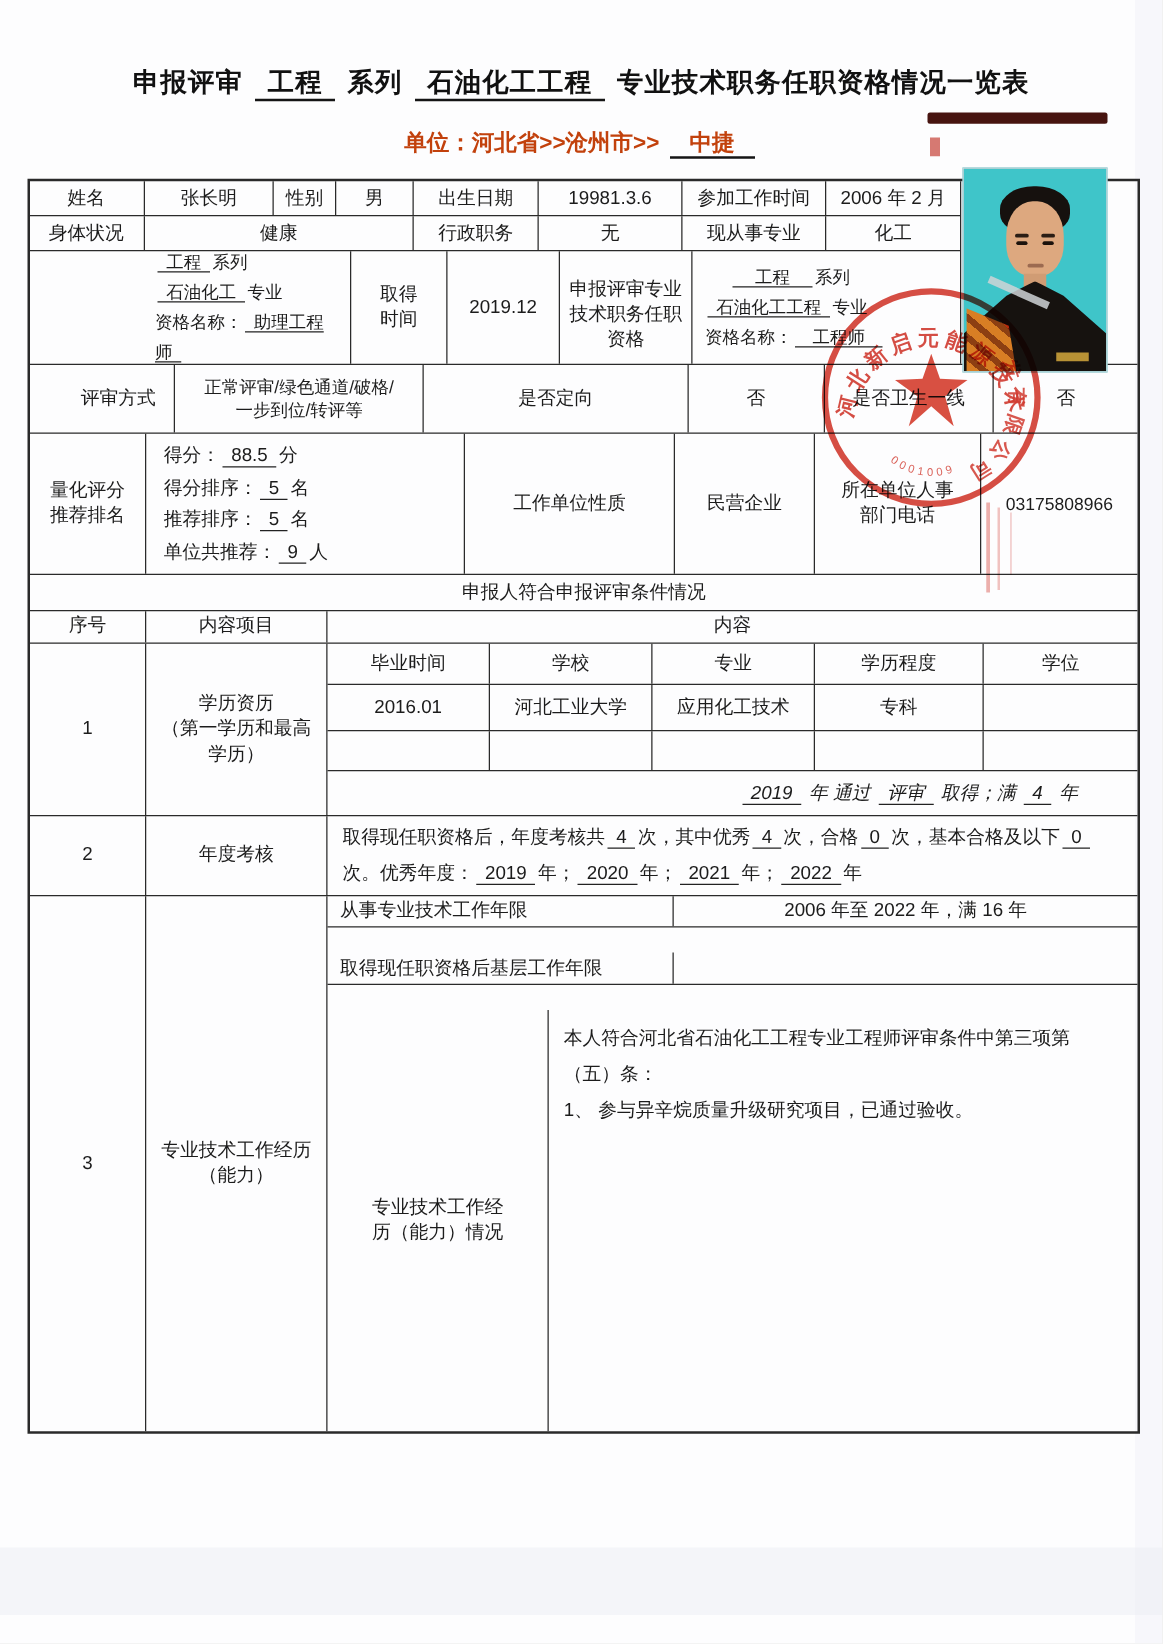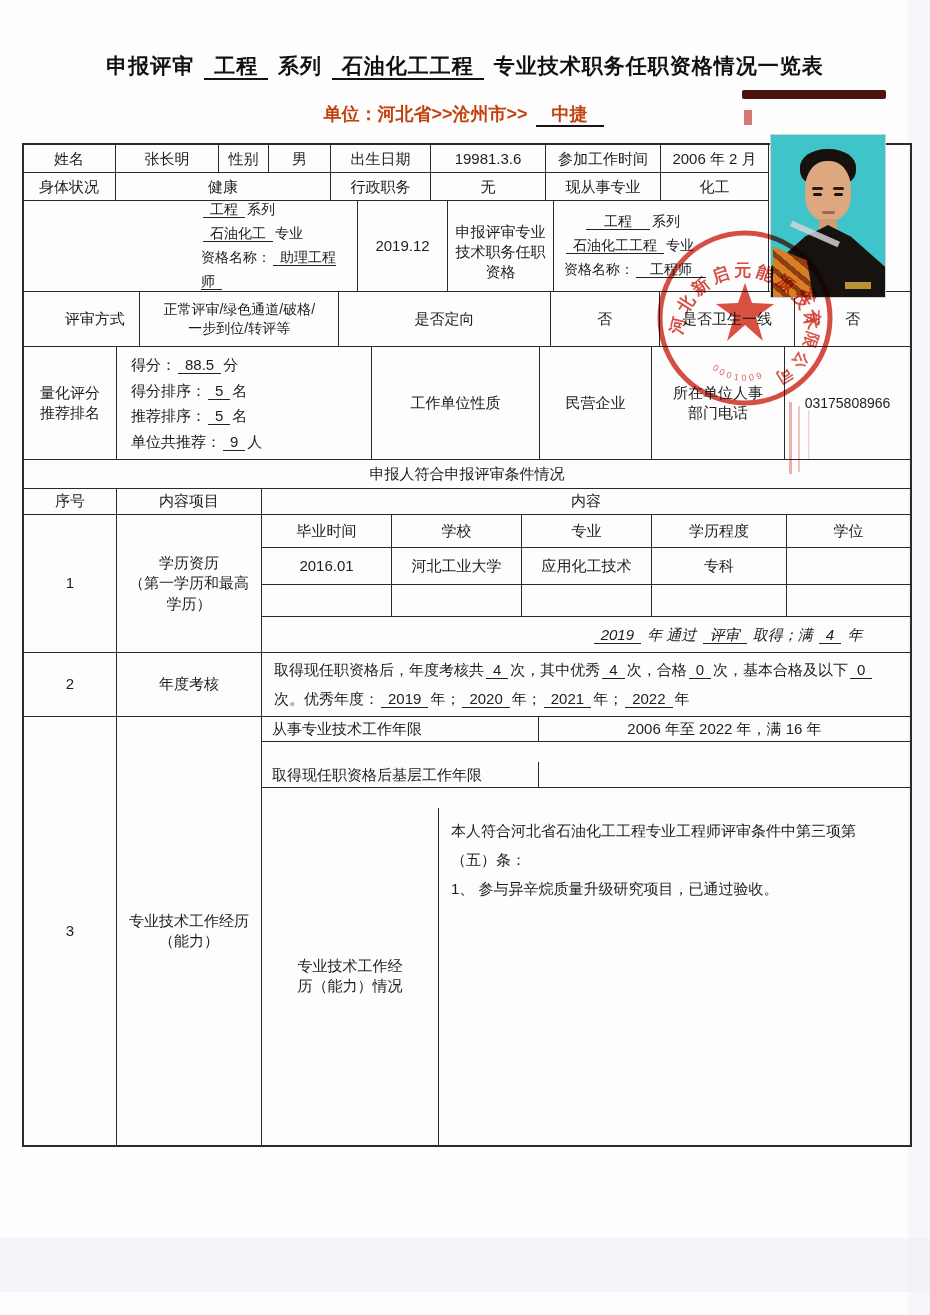--- a/index.html
+++ b/index.html
@@ -86,20 +86,23 @@
           <div class="td" style="width:107px;">化工</div>
         </div>
         <div class="tr" style="height:90px;">
           <div class="td leftcell small" style="width:165px;padding-left:8px;">
             <div class="detail-lines">
               <div><span class="blank">工程</span><span>系列</span></div>
               <div><span class="blank">石油化工</span><span>专业</span></div>
               <div><span>资格名称：</span><span class="blank">助理工程师</span></div>
             </div>
           </div>
+          <div class="td" style="width:77px;">
+            <div style="width:32px;">取得时间</div>
+          </div>
           <div class="td" style="width:90px;">2019.12</div>
           <div class="td" style="width:106px;">
             <div style="width:96px;margin-top:12px;">申报评审专业技术职务任职资格</div>
           </div>
           <div class="td leftcell small" style="width:214px;padding-left:10px;">
             <div class="detail-lines">
               <div style="padding-left:20px;"><span class="blank" style="padding:0 18px;">工程</span><span>系列</span></div>
               <div><span class="blank">石油化工工程</span><span>专业</span></div>
               <div><span>资格名称：</span><span class="blank" style="padding:0 14px;">工程师</span></div>
             </div>

